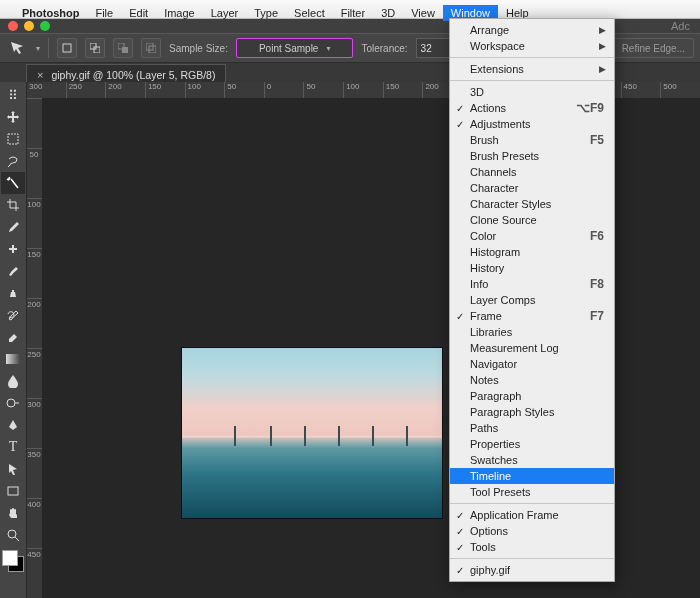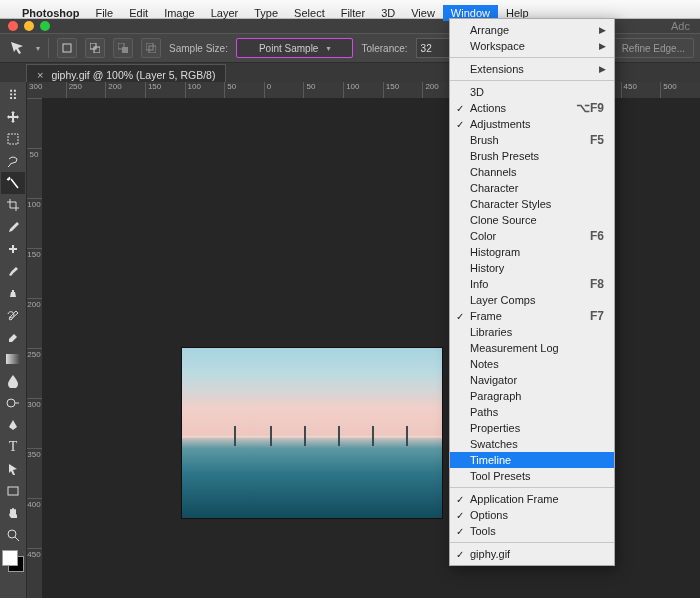--- a/index.html
+++ b/index.html
@@ -371,27 +371,30 @@
         <span>Frame</span>
         <span class="sc">F7</span>
       </div>
       <div class="wmi">
         <span>Libraries</span>
       </div>
       <div class="wmi">
         <span>Measurement Log</span>
       </div>
       <div class="wmi">
+        <span>Navigator</span>
+      </div>
+      <div class="wmi">
         <span>Notes</span>
       </div>
       <div class="wmi">
-        <span>Navigator</span>
-      </div>
-      <div class="wmi">
         <span>Paragraph</span>
+      </div>
+      <div class="wmi">
+        <span>Paragraph Styles</span>
       </div>
       <div class="wmi">
         <span>Paths</span>
       </div>
       <div class="wmi">
         <span>Properties</span>
       </div>
       <div class="wmi">
         <span>Swatches</span>
       </div>

